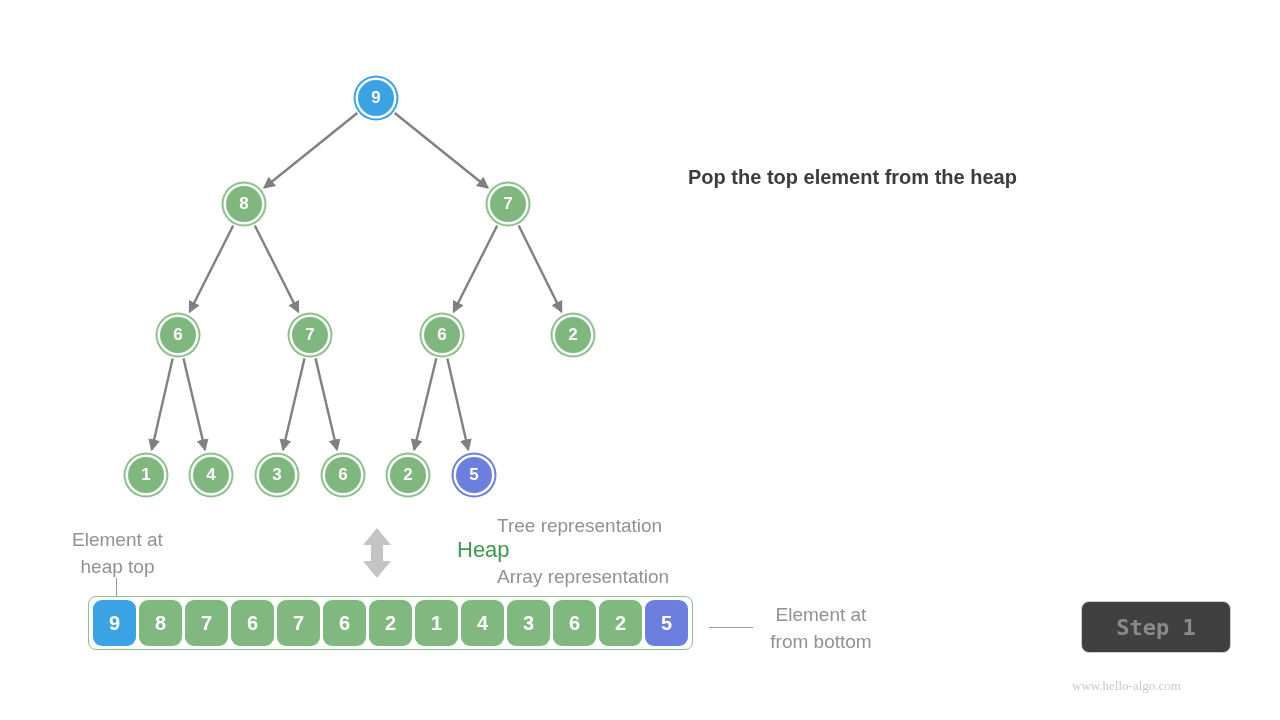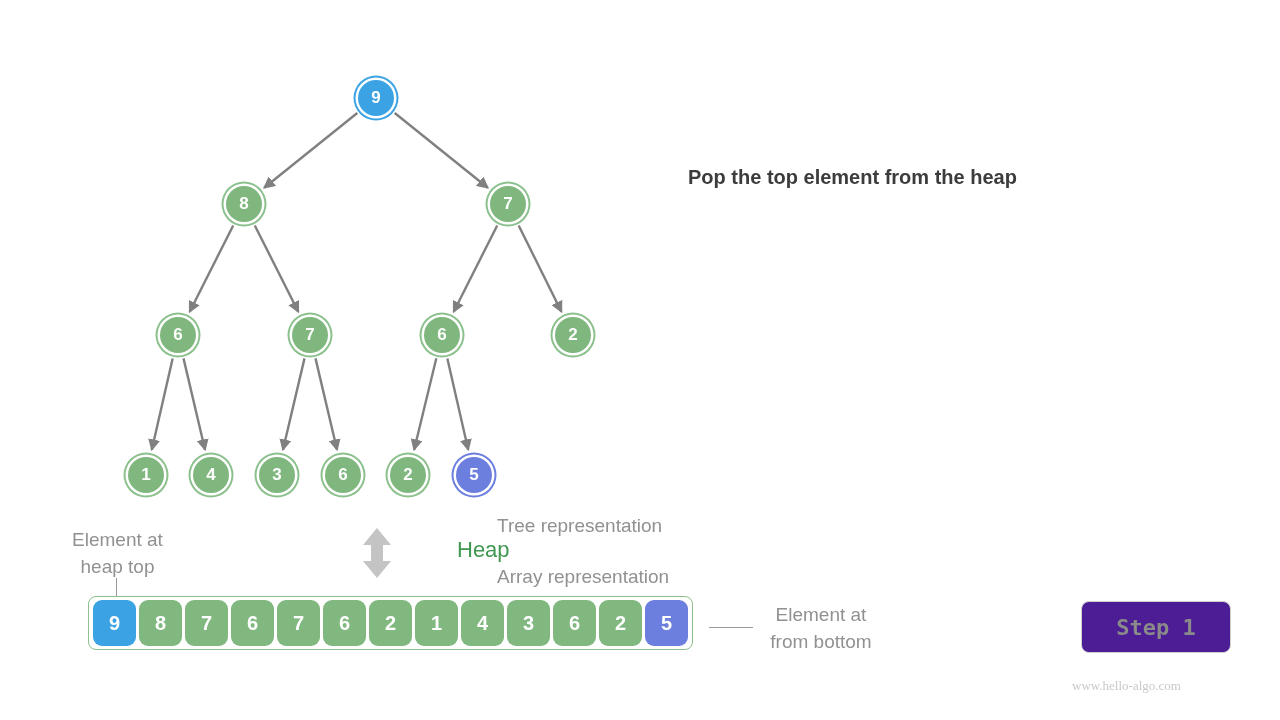--- a/index.html
+++ b/index.html
@@ -161,21 +161,21 @@
 
   
   #step-badge {
     position: absolute;
     left: 1081px;
     top: 601px;
     width: 150px;
     height: 52px;
     border: 1.3px solid #cfcfcf;
     border-radius: 8px;
-    background: #4c1d95;
+    background: #404040;
     display: flex;
     align-items: center;
     justify-content: center;
     font-family: "DejaVu Sans Mono", monospace;
     font-size: 22px;
     font-weight: bold;
     color: #8a8a8a;
     box-sizing: border-box;
   }
   #watermark {

